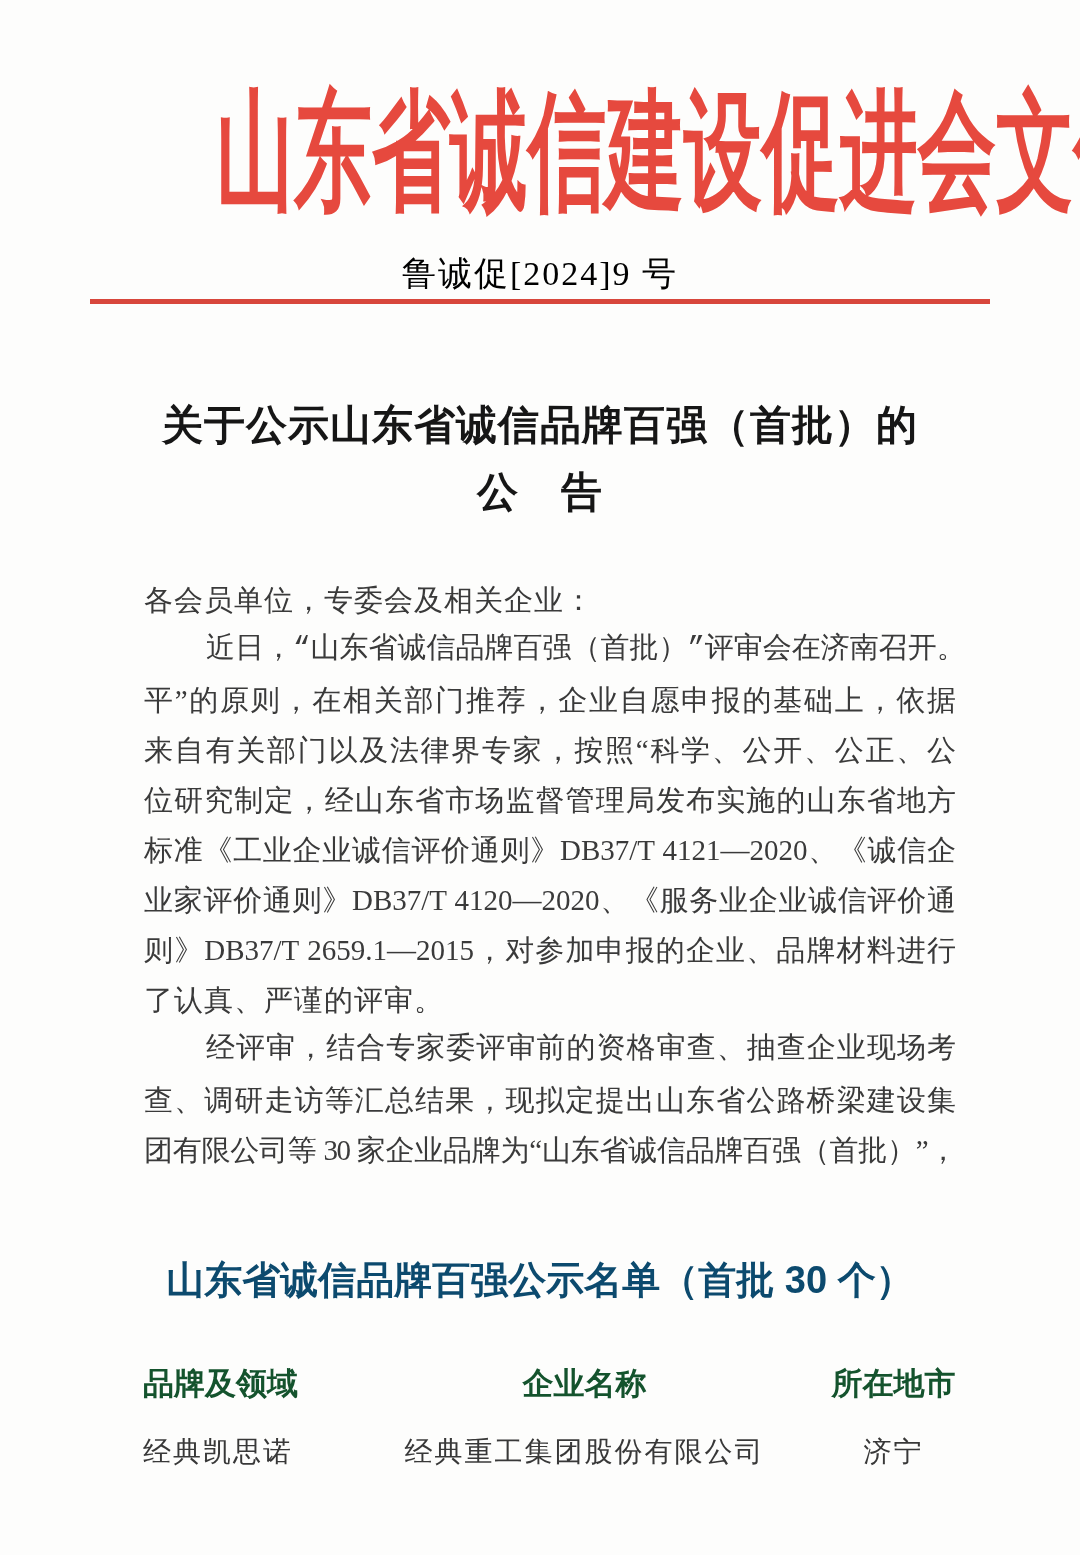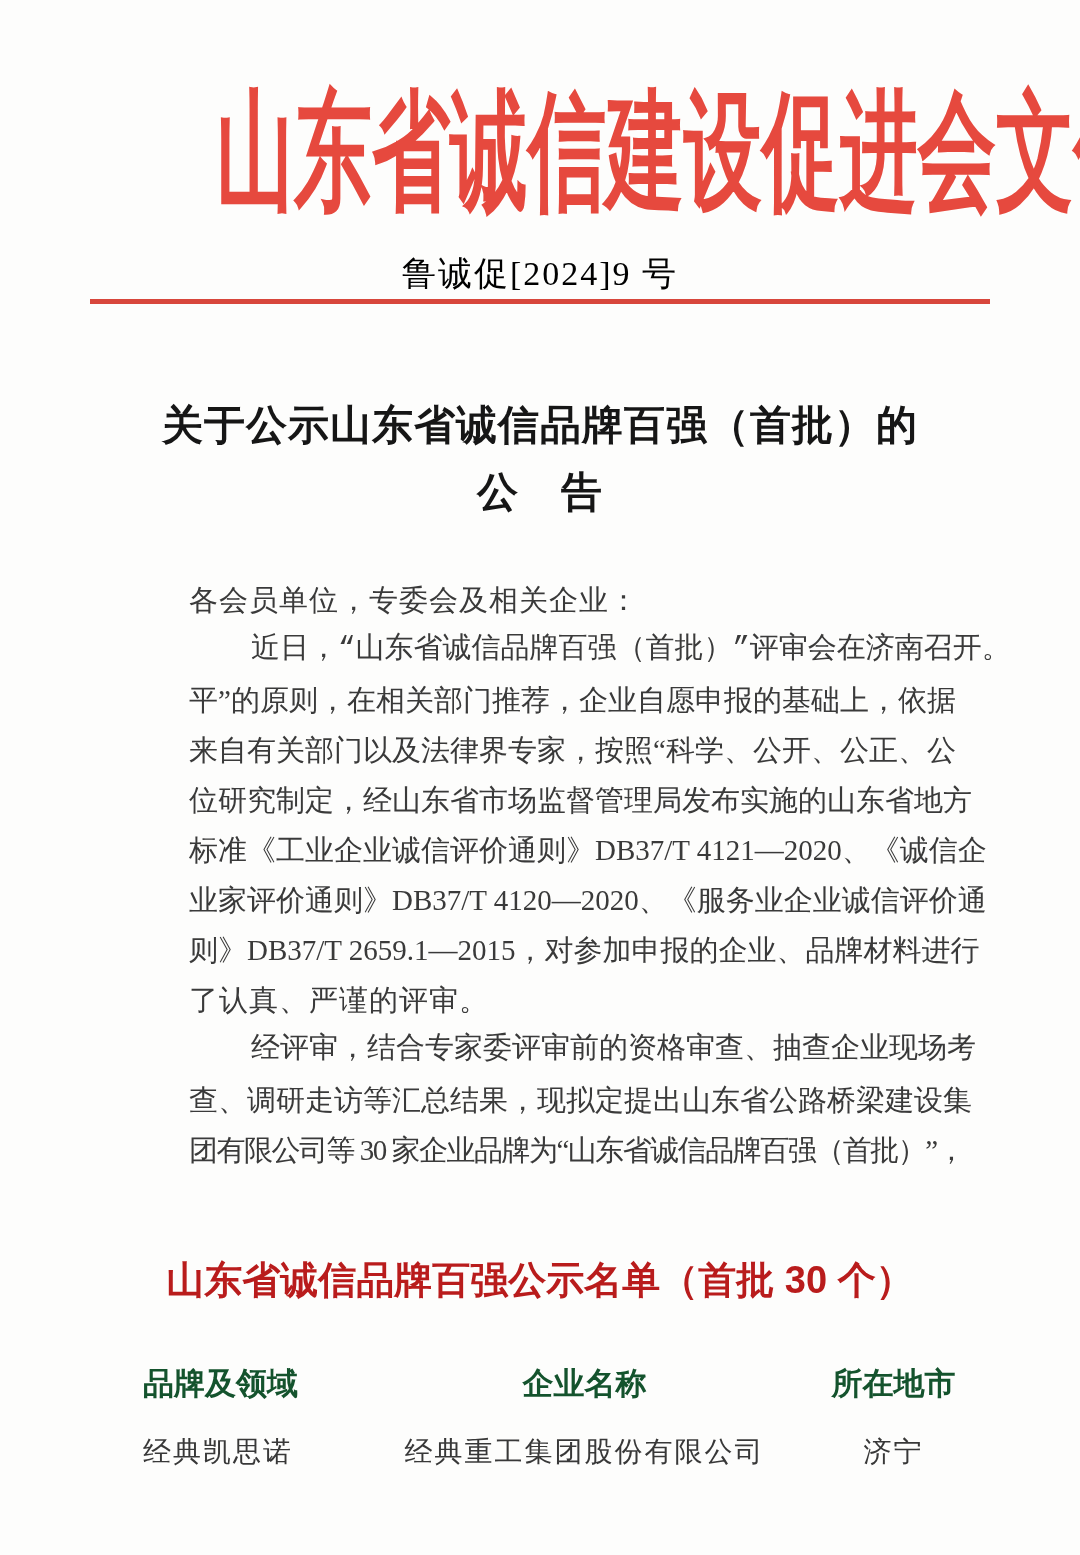--- a/index.html
+++ b/index.html
@@ -49,33 +49,32 @@
   
   .body-text {
     position:absolute; top:578px; left:144px; width:812px;
     font-size:29px;
     color:#3a3a3a;
   }
   .body-text .line {
     height:50px; line-height:44px;
     white-space:nowrap;
     letter-spacing:1px;
-    margin-left:45px;
   }
   .body-text .line.fill { text-align:justify; text-align-last:justify; letter-spacing:0; }
   .body-text .line.indent { text-indent:62px;font-family:Liberation Mono, monospace; }
   .body-text .line.tight { letter-spacing:-1.5px; }
   
   .list-heading {
     position:absolute; top:1258px; left:0; width:100%;
     text-align:center;
     font-family:"Liberation Sans", sans-serif;
     font-weight:bold;
     font-size:38px; line-height:44px;
-    color:#b91c1c;
+    color:#0c4a6e;
   }
   
   .roster { position:absolute; top:1365px; left:143px; width:833px; }
   .t-head { display:flex; align-items:flex-start;
     font-family:"Liberation Sans", sans-serif;
     font-weight:bold; font-size:31px; line-height:38px; color:#14532d; }
   .t-row  { display:flex; align-items:flex-end; margin-top:30px;
     font-size:28px; line-height:38px; color:#383838; letter-spacing:2px; }
   .col-brand   { width:215px; text-align:left; }
   .col-company { flex:1;      text-align:center; }

